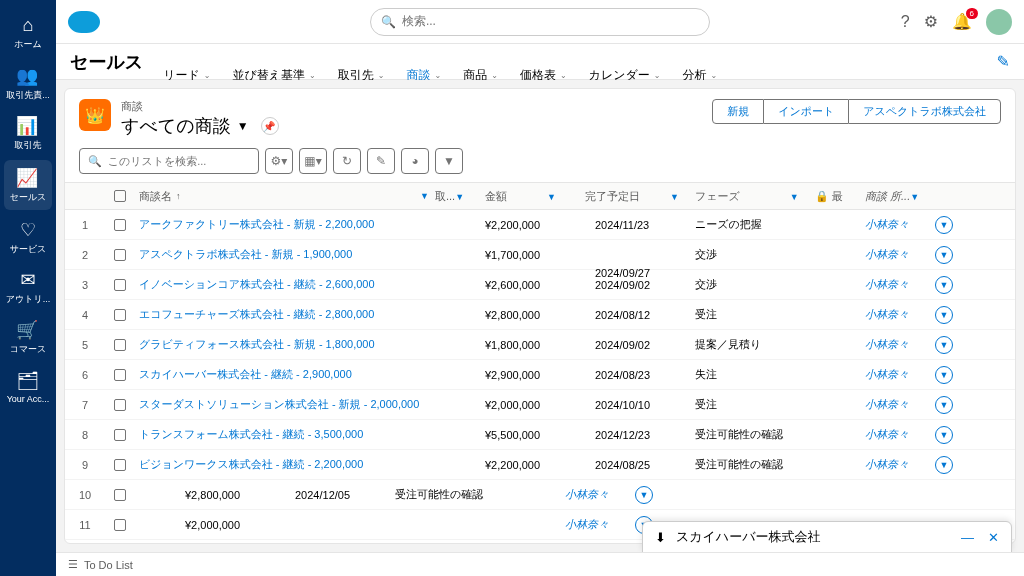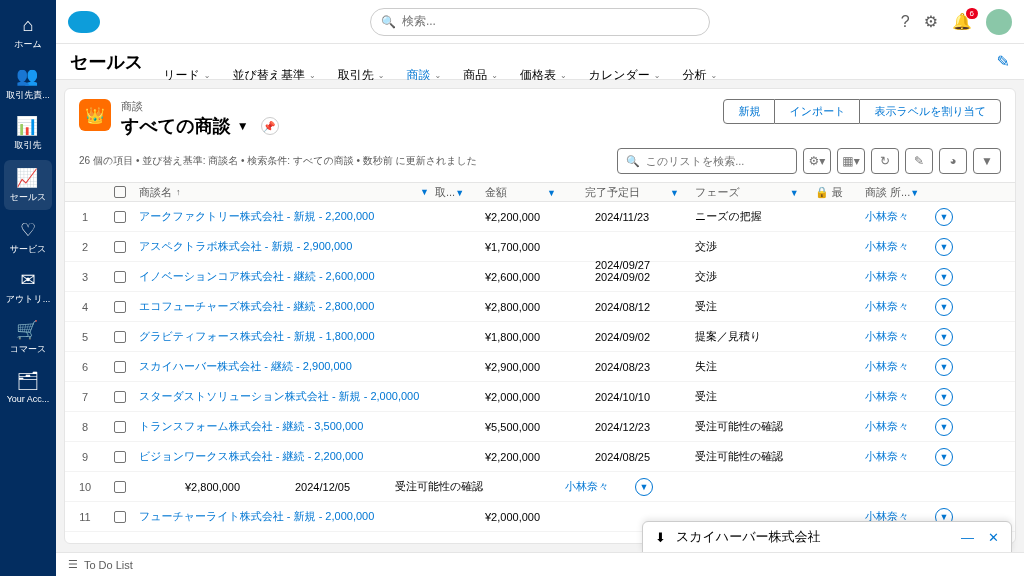--- a/index.html
+++ b/index.html
@@ -19,42 +19,42 @@
 .app-name { font-size: 18px; font-weight: bold; margin-right: 20px; }
 .nav-item { font-size: 12px; margin-right: 22px; cursor: pointer; display: flex; align-items: center; gap: 4px; }
 .nav-item.active { color: #0176d3; border-bottom: 2px solid #0176d3; padding-bottom: 8px; margin-bottom: -10px; }
 .nav-edit { margin-left: auto; color: #0176d3; cursor: pointer; }
 .content { position: absolute; left: 56px; top: 80px; right: 0; bottom: 24px; background: #f3f3f3; overflow: hidden; }
 .card { background: #fff; margin: 8px; border-radius: 6px; border: 1px solid #e5e5e5; height: calc(100% - 16px); display: flex; flex-direction: column; }
 .card-header { padding: 10px 14px; display: flex; align-items: flex-start; }
 .record-icon { width: 32px; height: 32px; background: #ff6d00; border-radius: 6px; display: flex; align-items: center; justify-content: center; color: #fff; font-size: 16px; margin-right: 10px; }
 .title-block { flex: 1; }
 .title-small { font-size: 11px; color: #5c5c5c; }
-.title-large { font-size: 18px; font-weight: bold; display: flex; align-items: center; gap: 6px; }
+.title-large { font-size: 18px; font-weight: normal; display: flex; align-items: center; gap: 6px; }
 .pin-icon { width: 18px; height: 18px; border: 1px solid #ccc; border-radius: 50%; display: flex; align-items: center; justify-content: center; font-size: 10px; color: #0176d3; margin-left: 6px; }
 .header-buttons { display: flex; gap: 0; }
 .btn { border: 1px solid #747474; padding: 4px 14px; font-size: 11px; color: #0176d3; background: #fff; cursor: pointer; }
 .btn:first-child { border-radius: 4px 0 0 4px; }
 .btn:nth-child(2) { border-left: none; border-right: none; }
 .btn:last-child { border-radius: 0 4px 4px 0; }
 .meta-row { padding: 0 14px 8px; display: flex; align-items: center; justify-content: space-between; }
 .meta-text { font-size: 10px; color: #5c5c5c; }
 .toolbar { display: flex; gap: 6px; align-items: center; }
 .search-list { width: 180px; height: 26px; border: 1px solid #747474; border-radius: 4px; display: flex; align-items: center; padding: 0 8px; font-size: 11px; color: #747474; }
 .tool-btn { width: 28px; height: 26px; border: 1px solid #747474; border-radius: 4px; display: flex; align-items: center; justify-content: center; font-size: 12px; color: #747474; cursor: pointer; background: #fff; }
-.table-head { display: flex; background: #fafaf9; border-top: 1px solid #e5e5e5; border-bottom: 1px solid #e5e5e5; height: 20px; align-items: center; font-size: 11px; color: #5c5c5c; }
+.table-head { display: flex; background: #fafaf9; border-top: 1px solid #e5e5e5; border-bottom: 1px solid #e5e5e5; height: 28px; align-items: center; font-size: 11px; color: #5c5c5c; }
 .col-num { width: 40px; text-align: center; }
 .col-chk { width: 30px; display: flex; justify-content: center; }
 .col-name { flex: 0 0 300px; padding-left: 4px; display: flex; align-items: center; gap: 4px; }
 .col-acc { width: 50px; }
 .col-amt { width: 100px; }
 .col-date { width: 110px; }
 .col-phase { width: 120px; }
 .col-fore { width: 50px; }
-.col-owner { width: 70px; }
+.col-owner { width: 70px; font-style: italic; }
 .col-menu { width: 30px; }
 .th-caret { color: #0176d3; font-size: 9px; margin-left: auto; margin-right: 6px; }
 .table-body { overflow-y: auto; flex: 1; }
 .row { display: flex; height: 30px; align-items: center; border-bottom: 1px solid #f3f3f3; font-size: 11px; }
 .link { color: #0176d3; cursor: pointer; }
 .row-menu { width: 18px; height: 18px; border: 1px solid #0176d3; border-radius: 50%; display: flex; align-items: center; justify-content: center; color: #0176d3; font-size: 9px; cursor: pointer; }
 .chk { width: 12px; height: 12px; border: 1.5px solid #747474; border-radius: 2px; }
 .import-toast { position: absolute; bottom: 23px; right: 12px; background: #fff; border: 1px solid #ccc; border-radius: 6px 6px 0 0; width: 370px; height: 32px; display: flex; align-items: center; padding: 0 12px; font-size: 13px; box-shadow: 0 -2px 6px rgba(0,0,0,0.1); }
 .toast-actions { margin-left: auto; display: flex; gap: 14px; color: #0176d3; cursor: pointer; }
 .footer { position: absolute; left: 56px; bottom: 0; right: 0; height: 24px; background: #fff; border-top: 1px solid #e5e5e5; display: flex; align-items: center; padding: 0 12px; font-size: 11px; color: #5c5c5c; }
@@ -159,25 +159,24 @@
         <div class="title-small">商談</div>
         <div class="title-large">
           <span>すべての商談</span>
           <span style="font-size:12px;">▼</span>
           <span class="pin-icon">📌</span>
         </div>
       </div>
       <div class="header-buttons">
         <button class="btn">新規</button>
         <button class="btn">インポート</button>
-        <button class="btn">表示ラベルを割り当て</button>
+        <button class="btn">アスペクトラボ株式会社</button>
       </div>
     </div>
     <div class="meta-row">
-      <div class="meta-text">26 個の項目 • 並び替え基準: 商談名 • 検索条件: すべての商談 • 数秒前 に更新されました</div>
       <div class="toolbar">
         <div class="search-list">
           <span style="margin-right:6px;">🔍</span>
           <span>このリストを検索...</span>
         </div>
         <div class="tool-btn">⚙▾</div>
         <div class="tool-btn">▦▾</div>
         <div class="tool-btn">↻</div>
         <div class="tool-btn">✎</div>
         <div class="tool-btn">◕</div>
@@ -222,21 +221,21 @@
     <div class="col-menu">
             <div class="row-menu">▼</div>
           </div>
         </div>
         <div class="row">
     <div class="col-num" style="color:#5c5c5c;">2</div>
     <div class="col-chk">
             <div class="chk"></div>
           </div>
     <div class="col-name">
-            <a class="link">アスペクトラボ株式会社 - 新規 - 2,900,000</a>
+            <a class="link">アスペクトラボ株式会社 - 新規 - 1,900,000</a>
           </div>
     <div class="col-acc"></div>
     <div class="col-amt">¥1,700,000</div>
     <div class="col-date" style="padding-left:10px;margin-top:36px;">2024/09/27</div>
     <div class="col-phase">交渉</div>
     <div class="col-fore"></div>
     <div class="col-owner"><a class="link">小林奈々</a></div>
     <div class="col-menu">
             <div class="row-menu">▼</div>
           </div>
@@ -379,23 +378,20 @@
     <div class="col-fore"></div>
     <div class="col-owner"><a class="link">小林奈々</a></div>
     <div class="col-menu">
             <div class="row-menu">▼</div>
           </div>
         </div>
         <div class="row">
     <div class="col-num" style="color:#5c5c5c;">11</div>
     <div class="col-chk">
             <div class="chk"></div>
-          </div>
-    <div class="col-name">
-            <a class="link">フューチャーライト株式会社 - 新規 - 2,000,000</a>
           </div>
     <div class="col-acc"></div>
     <div class="col-amt">¥2,000,000</div>
     <div class="col-date" style="padding-left:10px;"></div>
     <div class="col-phase"></div>
     <div class="col-fore"></div>
     <div class="col-owner"><a class="link">小林奈々</a></div>
     <div class="col-menu">
             <div class="row-menu">▼</div>
           </div>

